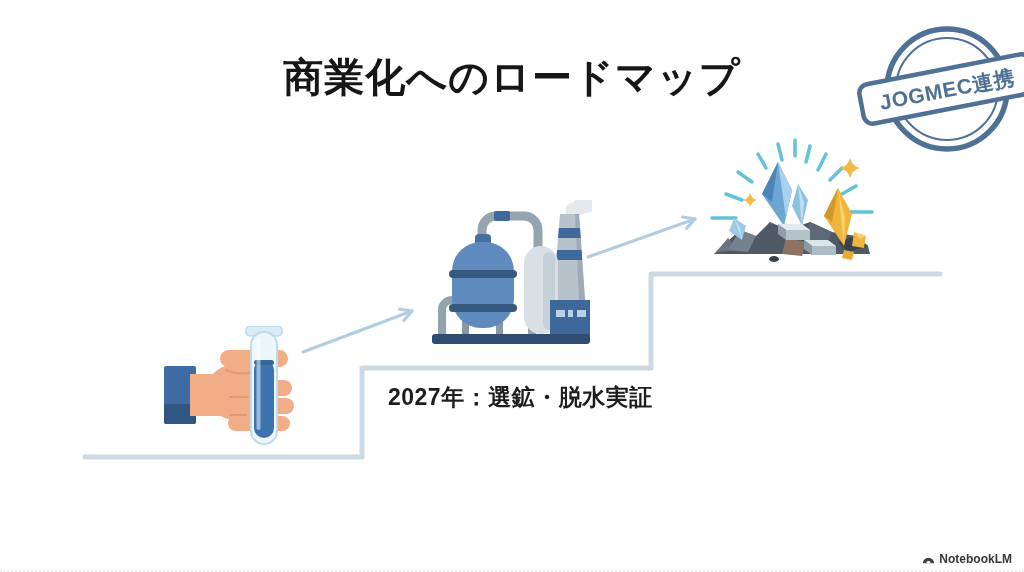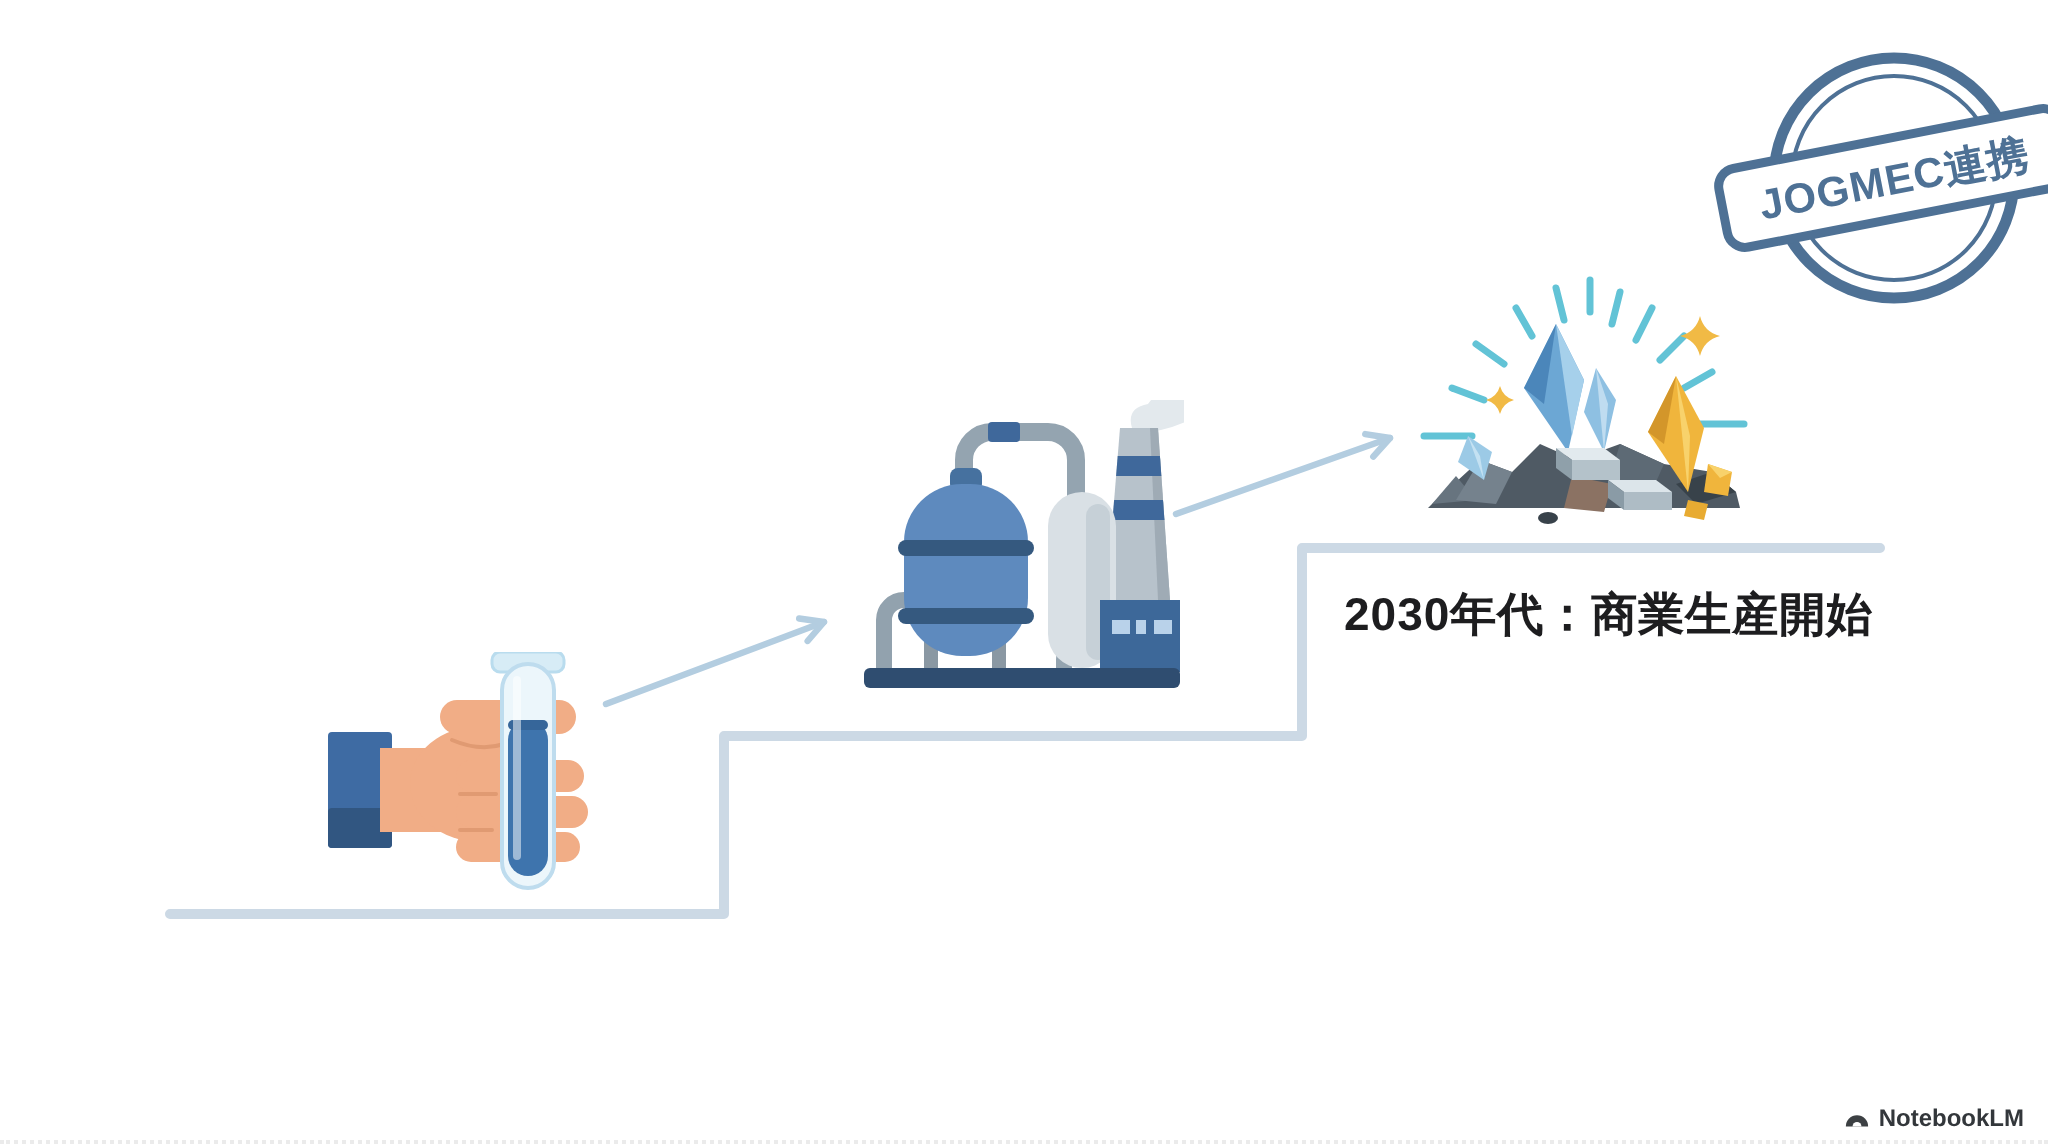--- a/index.html
+++ b/index.html
@@ -33,20 +33,21 @@
   .bottom-edge {
     position:absolute; left:0; right:0; bottom:0; height:0;
     border-top:2px dotted #ebebeb;
   }
 </style>
 </head>
 <body>
 
 <div class="canvas">
 
+  <h1 class="title">商業化へのロードマップ</h1>
 
   <svg class="badge" viewBox="0 0 180 154" aria-hidden="true">
     <g>
       <circle cx="91" cy="75" r="60" fill="#ffffff" stroke="#4e7195" stroke-width="5.5"></circle>
       <circle cx="91" cy="75" r="51" fill="none" stroke="#4e7195" stroke-width="2"></circle>
     </g>
     <g transform="rotate(-11 91 75)">
       <rect x="4" y="55" width="174" height="40" rx="9" fill="#ffffff" stroke="#4e7195" stroke-width="4.5"></rect>
       <text x="91" y="83" text-anchor="middle">JOGMEC連携</text>
     </g>
@@ -166,21 +167,21 @@
     <polygon points="146,112 156,114 154,122 144,120" fill="#e8ab32"></polygon>
 
     <polygon points="80,86 104,86 112,92 88,92" fill="#e2eaee"></polygon>
     <rect x="88" y="92" width="24" height="10" fill="#b4c2ca"></rect>
     <polygon points="80,86 88,92 88,102 80,96" fill="#8fa0aa"></polygon>
     <polygon points="106,102 130,102 138,108 114,108" fill="#dce5ea"></polygon>
     <rect x="114" y="108" width="24" height="9" fill="#aebcc5"></rect>
     <polygon points="106,102 114,108 114,117 106,111" fill="#8a9ba6"></polygon>
   </svg>
 
-  <div class="step-label label-3">2030年代：商業生産開始</div>
+  <div class="step-label label-2">2027年：選鉱・脱水実証</div>
 
   <div class="watermark">
     <svg width="13" height="13" viewBox="0 0 14 14" aria-hidden="true">
       <path d="M1,11 A6,6 0 0 1 13,11 Z" fill="#3c4043"></path>
       <path d="M4.6,11 A2.4,2.4 0 0 1 9.4,11 Z" fill="#ffffff"></path>
     </svg>
     <span>NotebookLM</span>
   </div>
 
   <div class="bottom-edge"></div>

